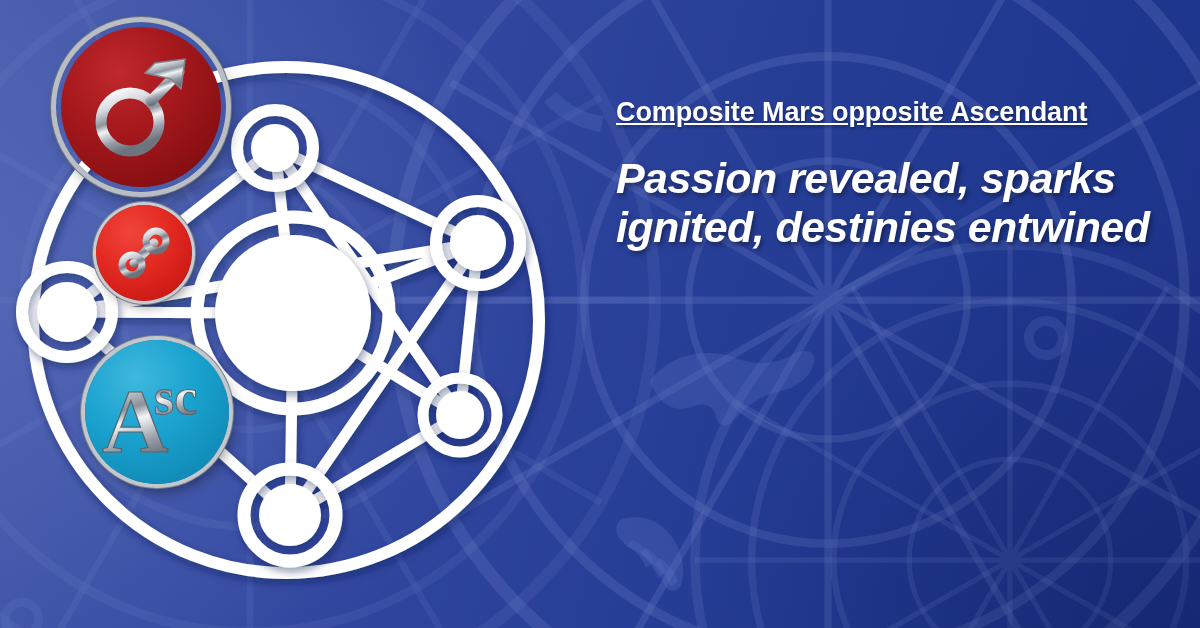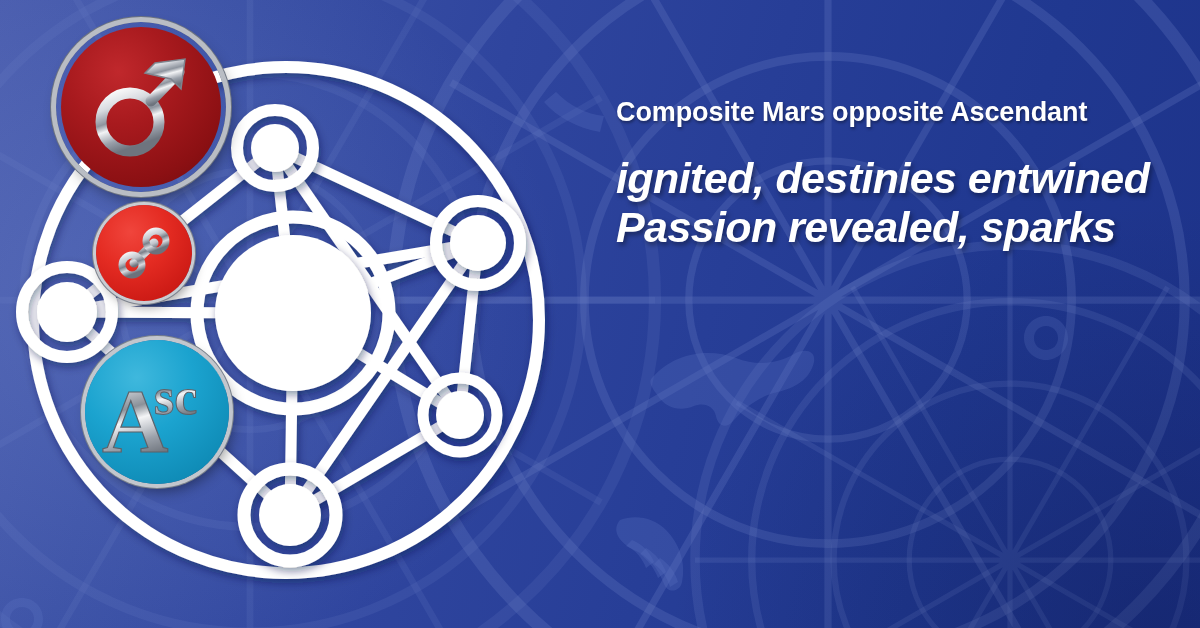--- a/index.html
+++ b/index.html
@@ -96,20 +96,21 @@
     width: 552px;
   }
   .headline {
     color: #ffffff;
     font-size: 27px;
     font-weight: bold;
     letter-spacing: -0.1px;
     line-height: 1.2;
     text-shadow: 1px 2px 3px rgba(0,0,0,0.38);
     margin: 0;
+    text-decoration: underline;
   }
   .tagline {
     color: #ffffff;
     font-size: 43px;
     font-weight: bold;
     font-style: italic;
     line-height: 1.13;
     letter-spacing: -0.6px;
     margin: 26px 0 0 0;
     text-shadow: 2px 3px 5px rgba(0,0,0,0.40);
@@ -293,19 +294,19 @@
         </linearGradient>
       </defs>
       <text x="4" y="88" font-family="'Liberation Serif', serif" font-size="92" font-weight="bold" fill="url(#chrome3)" stroke="#5c626a" stroke-width="1.2">A</text>
       <text x="56" y="50" font-family="'Liberation Serif', serif" font-size="52" font-weight="bold" fill="url(#chrome3)" stroke="#5c626a" stroke-width="1">sc</text>
     </svg>
   </div>
 
   <div class="text-block">
     <h1 class="headline">Composite Mars opposite Ascendant</h1>
     <p class="tagline">
+      <span class="tl-line">Passion revealed, sparks</span>
       <span class="tl-line">ignited, destinies entwined</span>
-      <span class="tl-line">Passion revealed, sparks</span>
     </p>
   </div>
 
 
 </div>
 
 </body></html>

